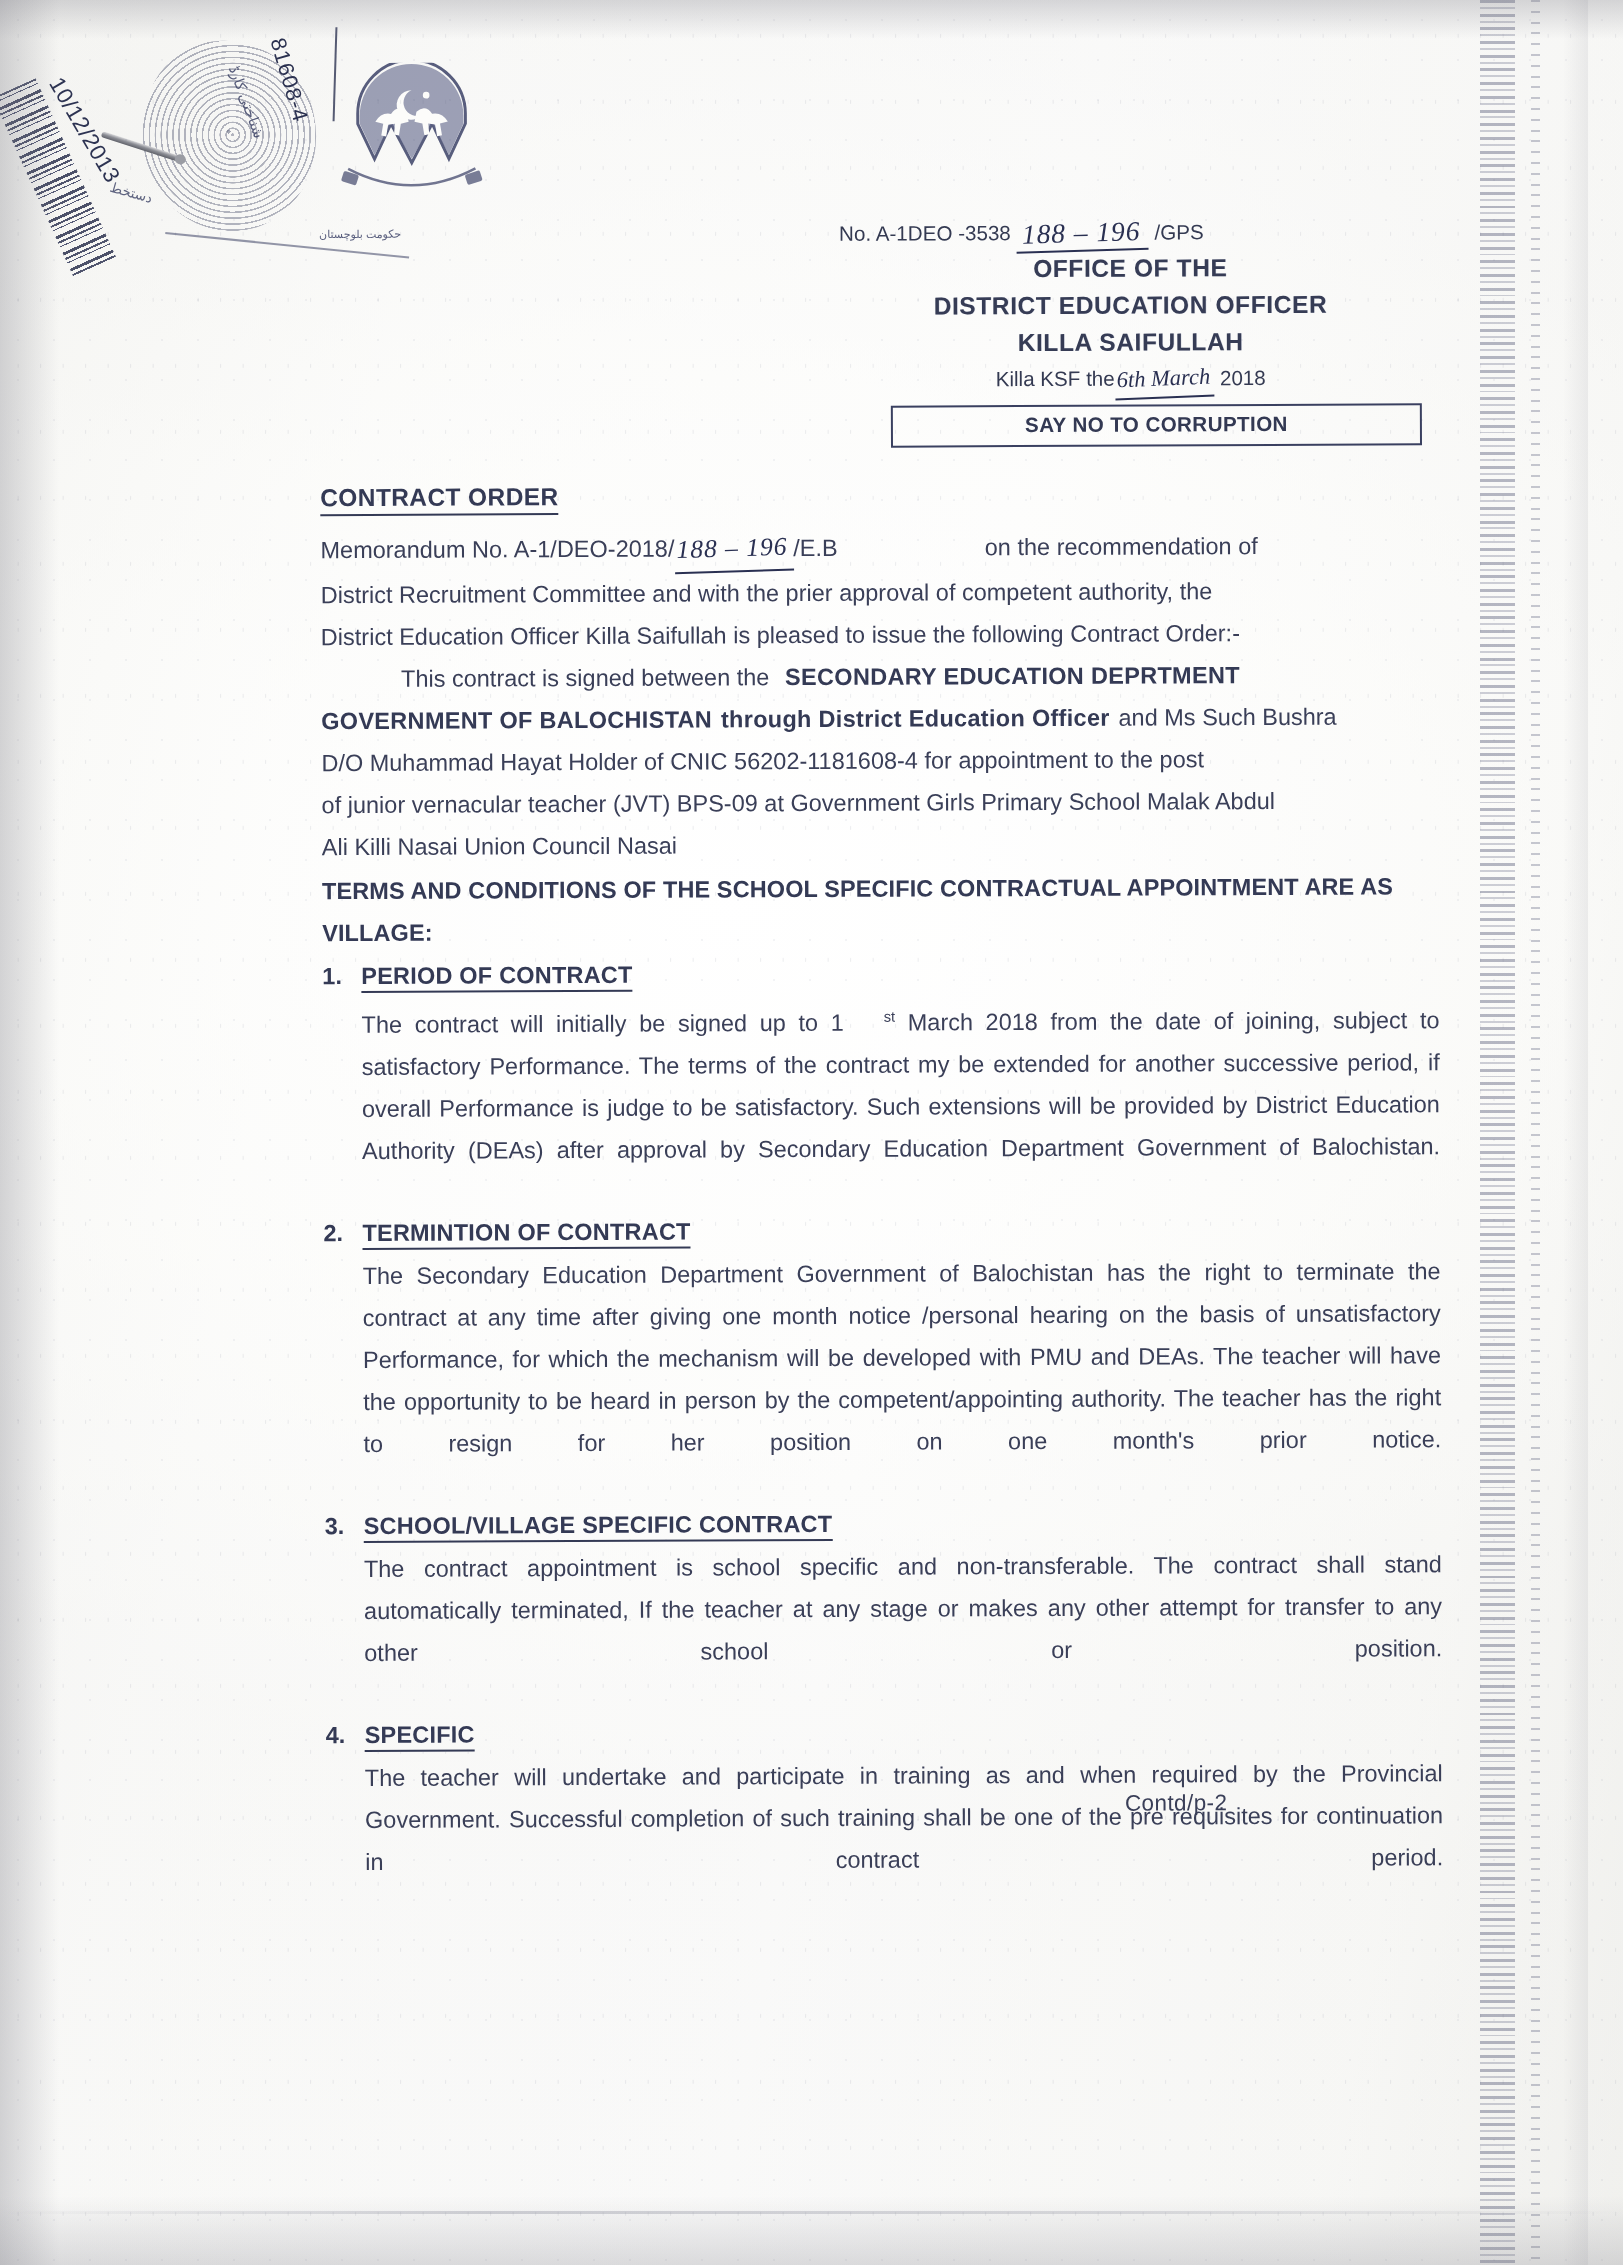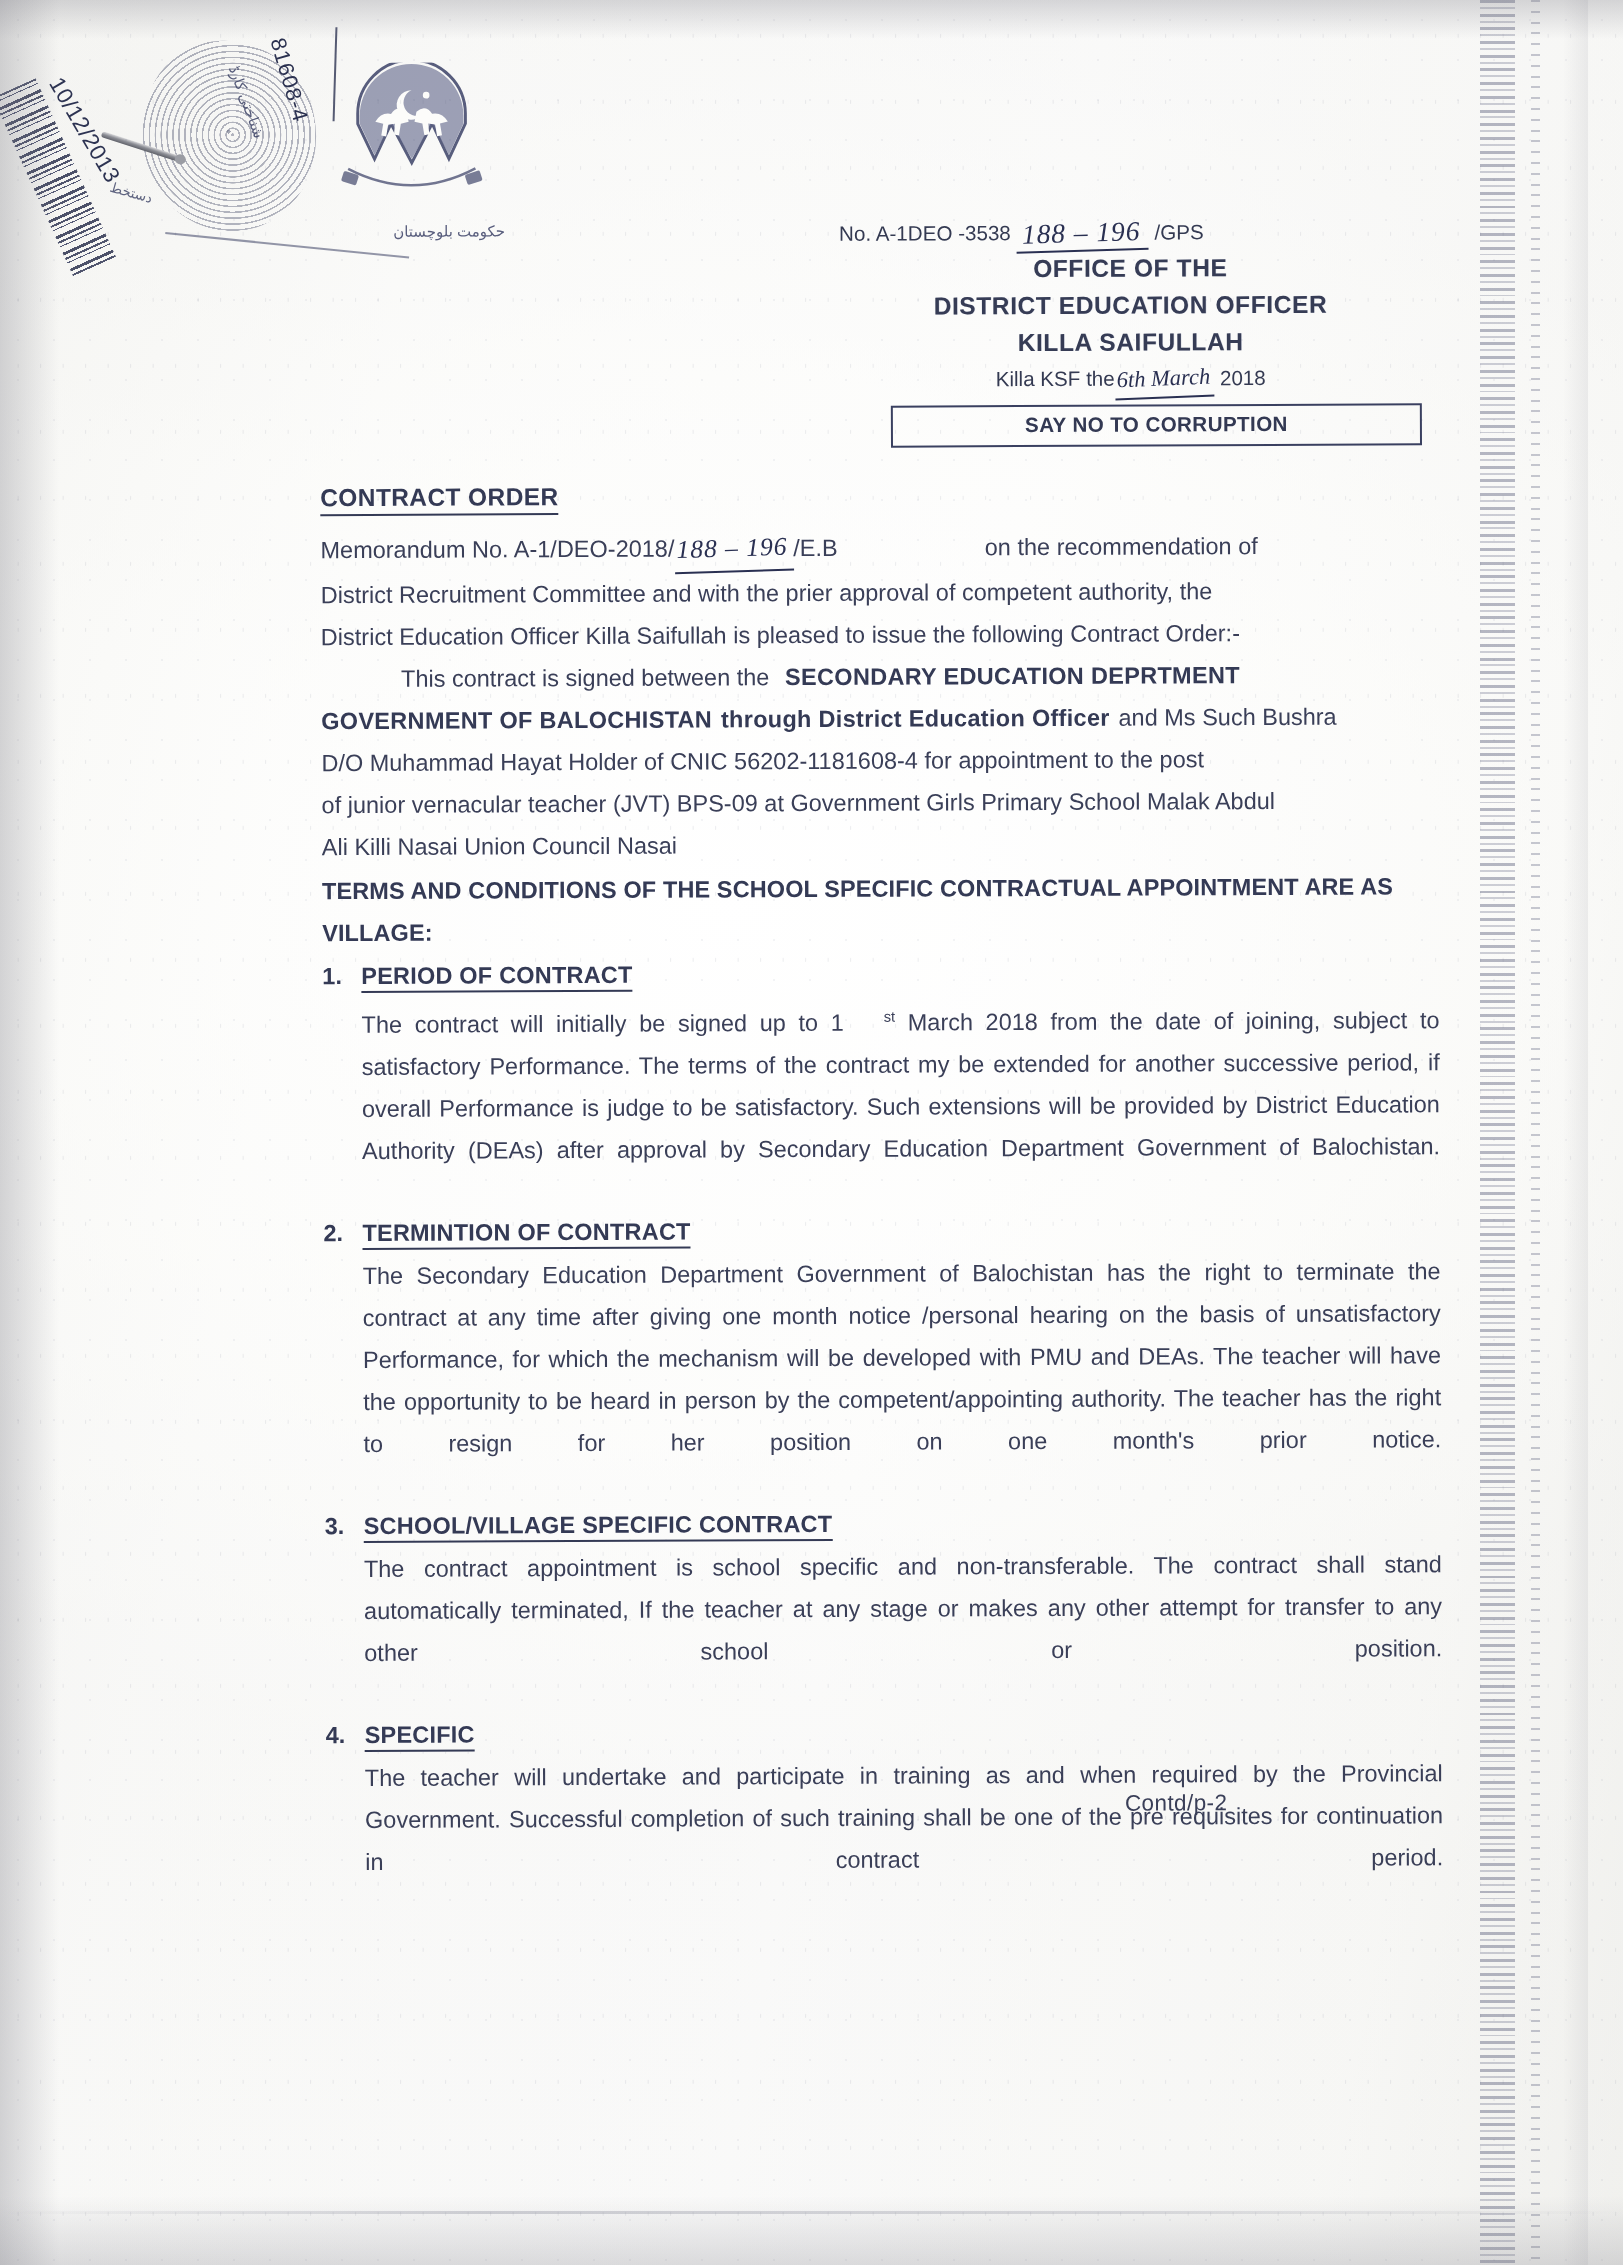--- a/index.html
+++ b/index.html
@@ -193,22 +193,22 @@
   .emblem {
     position: absolute;
     left: 323px; top: 61px;
     width: 186px; height: 186px;
     pointer-events: none;
     opacity: .85;
   }
   .emblem .urdu-cap {
     position: absolute;
     left: 0; right: 0; bottom: 7.8px;
-    text-align: right;
-    font-size: 15px;
+    text-align: left;
+    font-size: 11px;
     color: #3d4368;
     direction: rtl;
   }
 
   
   .header {
     position: absolute;
     left: 843px; top: 218px;
     width: 627px;
   }

